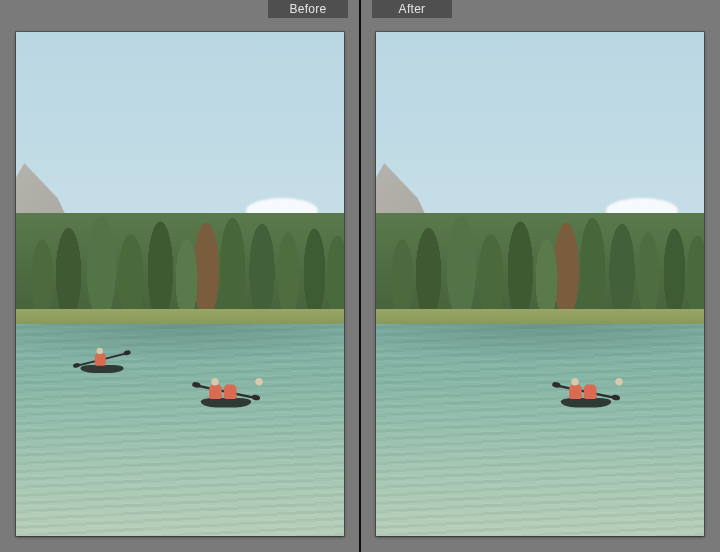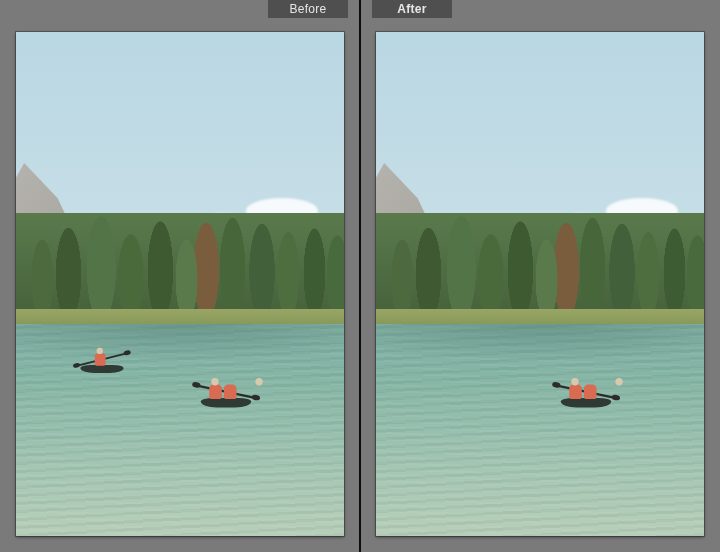--- a/index.html
+++ b/index.html
@@ -19,21 +19,21 @@
   .tab {
     width: 80px;
     height: 18px;
     background: #4f4f4f;
     color: #e6e6e6;
     font-size: 12px;
     line-height: 18px;
     text-align: center;
     letter-spacing: 0.3px;
   }
-  .tab.after { margin-left: 24px; font-weight: bold; }
+  .tab.after { margin-left: 24px; }
   .tab-spacer-right { flex: 1; margin-left: 0; }
   .divider {
     position: absolute;
     top: 0; bottom: 0;
     left: 359px;
     width: 2px;
     background: #0d0d0d;
     z-index: 5;
   }
   .panel-wrap {

